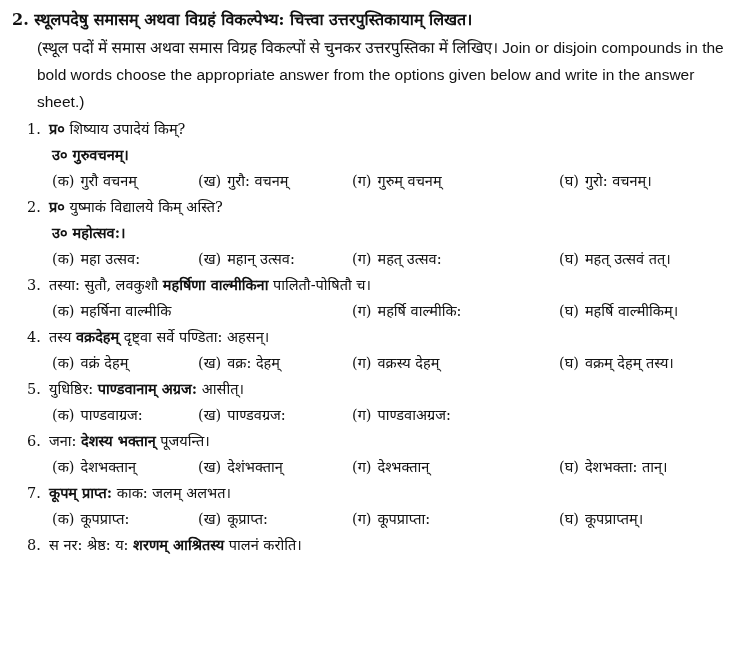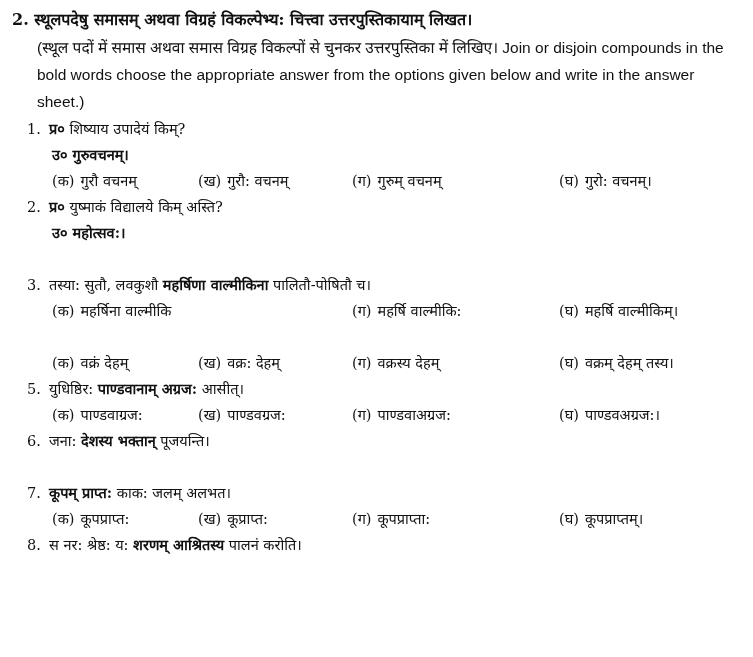--- a/index.html
+++ b/index.html
@@ -46,49 +46,63 @@
     <div class="opt c1"><span class="lbl">(क)</span><span>गुरौ वचनम्</span></div>
     <div class="opt c2"><span class="lbl">(ख)</span><span>गुरौ: वचनम्</span></div>
     <div class="opt c3"><span class="lbl">(ग)</span><span>गुरुम् वचनम्</span></div>
     <div class="opt c4"><span class="lbl">(घ)</span><span>गुरो: वचनम्।</span></div>
   </div>
 
   <div class="q" style="top:196px">
     <span class="num">2.</span><b>प्र०</b><span> युष्माकं विद्यालये किम् अस्ति?</span>
   </div>
   <div class="ans" style="top:222px">उ० महोत्सव:।</div>
+  <div class="opts" style="top:248px">
+    <div class="opt c1"><span class="lbl">(क)</span><span>महा उत्सव:</span></div>
+    <div class="opt c2"><span class="lbl">(ख)</span><span>महान् उत्सव:</span></div>
+    <div class="opt c3"><span class="lbl">(ग)</span><span>महत् उत्सव:</span></div>
+    <div class="opt c4"><span class="lbl">(घ)</span><span>महत् उत्सवं तत्।</span></div>
+  </div>
 
   <div class="q" style="top:274px">
     <span class="num">3.</span><span>तस्या: सुतौ, लवकुशौ </span><b>महर्षिणा वाल्मीकिना</b><span> पालितौ-पोषितौ च।</span>
   </div>
   <div class="opts" style="top:300px">
     <div class="opt c1"><span class="lbl">(क)</span><span>महर्षिना वाल्मीकि</span></div>
     <div class="opt c3"><span class="lbl">(ग)</span><span>महर्षि वाल्मीकि:</span></div>
     <div class="opt c4"><span class="lbl">(घ)</span><span>महर्षि वाल्मीकिम्।</span></div>
   </div>
 
+  <div class="q" style="top:326px">
+    <span class="num">4.</span><span>तस्य </span><b>वक्रदेहम्</b><span> दृष्ट्वा सर्वे पण्डिता: अहसन्।</span>
+  </div>
   <div class="opts" style="top:352px">
     <div class="opt c1"><span class="lbl">(क)</span><span>वक्रं देहम्</span></div>
     <div class="opt c2"><span class="lbl">(ख)</span><span>वक्र: देहम्</span></div>
     <div class="opt c3"><span class="lbl">(ग)</span><span>वक्रस्य देहम्</span></div>
     <div class="opt c4"><span class="lbl">(घ)</span><span>वक्रम् देहम् तस्य।</span></div>
   </div>
 
   <div class="q" style="top:378px">
     <span class="num">5.</span><span>युधिष्ठिर: </span><b>पाण्डवानाम् अग्रज:</b><span> आसीत्।</span>
   </div>
   <div class="opts" style="top:404px">
     <div class="opt c1"><span class="lbl">(क)</span><span>पाण्डवाग्रज:</span></div>
     <div class="opt c2"><span class="lbl">(ख)</span><span>पाण्डवग्रज:</span></div>
     <div class="opt c3"><span class="lbl">(ग)</span><span>पाण्डवाअग्रज:</span></div>
-    <div class="opt c4"><span class="lbl">(घ)</span><span>पाण्डवअग्रज:।</span></div>
   </div>
 
   <div class="q" style="top:430px">
     <span class="num">6.</span><span>जना: </span><b>देशस्य भक्तान्</b><span> पूजयन्ति।</span>
+  </div>
+  <div class="opts" style="top:456px">
+    <div class="opt c1"><span class="lbl">(क)</span><span>देशभक्तान्</span></div>
+    <div class="opt c2"><span class="lbl">(ख)</span><span>देशंभक्तान्</span></div>
+    <div class="opt c3"><span class="lbl">(ग)</span><span>देश्भक्तान्</span></div>
+    <div class="opt c4"><span class="lbl">(घ)</span><span>देशभक्ता: तान्।</span></div>
   </div>
 
   <div class="q" style="top:482px">
     <span class="num">7.</span><b>कूपम् प्राप्त:</b><span> काक: जलम् अलभत।</span>
   </div>
   <div class="opts" style="top:508px">
     <div class="opt c1"><span class="lbl">(क)</span><span>कूपप्राप्त:</span></div>
     <div class="opt c2"><span class="lbl">(ख)</span><span>कूप्राप्त:</span></div>
     <div class="opt c3"><span class="lbl">(ग)</span><span>कूपप्राप्ता:</span></div>
     <div class="opt c4"><span class="lbl">(घ)</span><span>कूपप्राप्तम्।</span></div>

